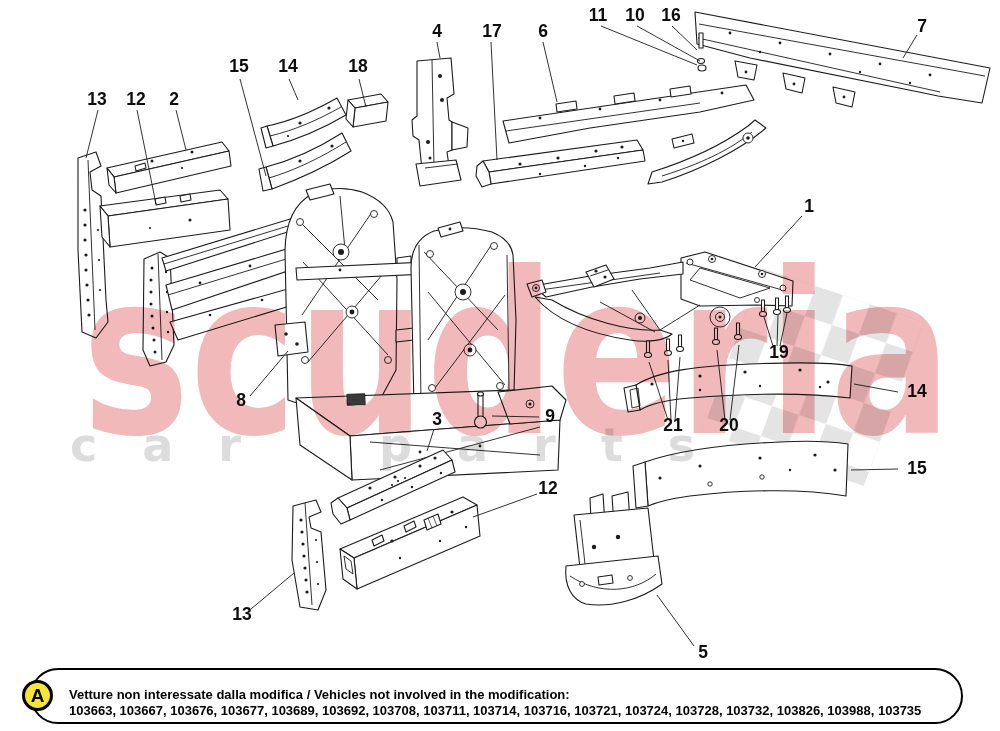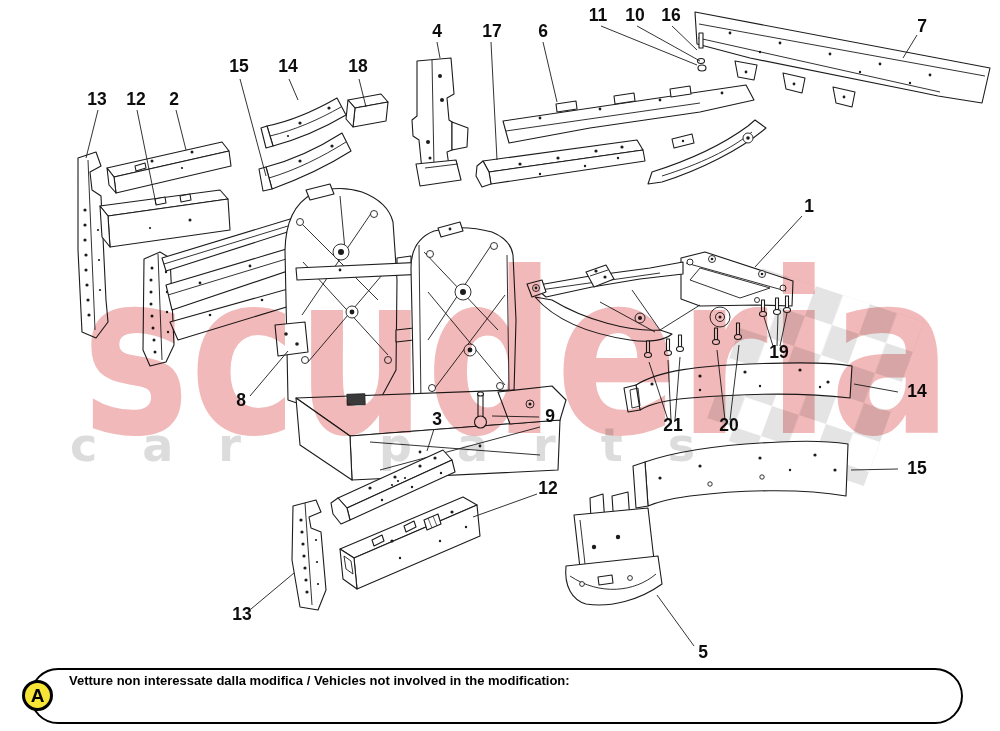--- a/index.html
+++ b/index.html
@@ -15,21 +15,21 @@
   .callout{font-family:"Liberation Sans",sans-serif;font-size:17.5px;font-weight:bold;fill:#0d0d0d;text-anchor:middle;cursor:pointer;}
   .leader{fill:none;stroke:#1c1c1c;stroke-width:0.9;}
   .wm-big{font-family:"DejaVu Sans",sans-serif;font-weight:bold;mix-blend-mode:multiply;}
   .wm-small{font-family:"DejaVu Sans",sans-serif;font-weight:bold;letter-spacing:45px;word-spacing:32px;mix-blend-mode:multiply;}
   
   .note{position:absolute;left:30px;top:668px;width:933px;height:56px;box-sizing:border-box;
         border:2px solid #000;border-radius:28px;background:#fff;}
   .badge{position:absolute;left:-10px;top:10px;width:31px;height:31px;border:3px solid #000;
          border-radius:50%;background:#f6e437;display:flex;align-items:center;justify-content:center;
          font-weight:bold;font-size:19px;color:#000;box-sizing:border-box;}
-  .note-text{margin-left:37px;padding-top:3px;font-size:13px;font-weight:bold;color:#000;
+  .note-text{margin-left:37px;padding-top:17px;font-size:13px;font-weight:bold;color:#000;
              line-height:16.4px;white-space:nowrap;}
 </style>
 </head>
 <body>
 
 <div class="stage">
 <svg width="1000" height="731" viewBox="0 0 1000 731">
   <defs>
     <pattern id="flagp" width="2" height="2" patternUnits="userSpaceOnUse" patternTransform="matrix(27,9,-11,30,762,268)">
       <rect width="1" height="1" fill="#e4e4e4"></rect>
@@ -436,15 +436,16 @@
   <text class="callout" x="703" y="658">5</text>
 
   <text class="wm-big" x="82" y="433" font-size="225" textLength="870" lengthAdjust="spacingAndGlyphs" fill="#f1b9b9">scuderia</text>
   <text class="wm-small" x="70" y="461" font-size="46" fill="#dcdcdc">car parts</text>
 </svg>
 
   <div class="note">
     <div class="badge">A</div>
     <div class="note-text">
       <div>Vetture non interessate dalla modifica / Vehicles not involved in the modification:</div>
+      <div>103663, 103667, 103676, 103677, 103689, 103692, 103708, 103711, 103714, 103716, 103721, 103724, 103728, 103732, 103826, 103988, 103735</div>
     </div>
   </div>
 </div>
 
 </body></html>

